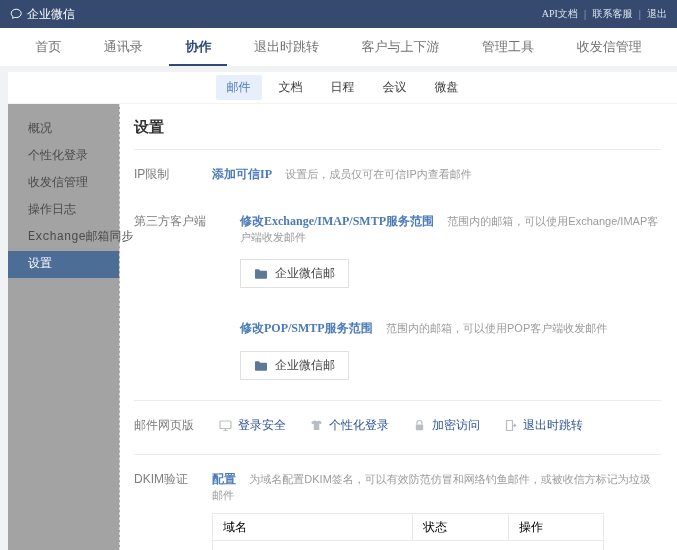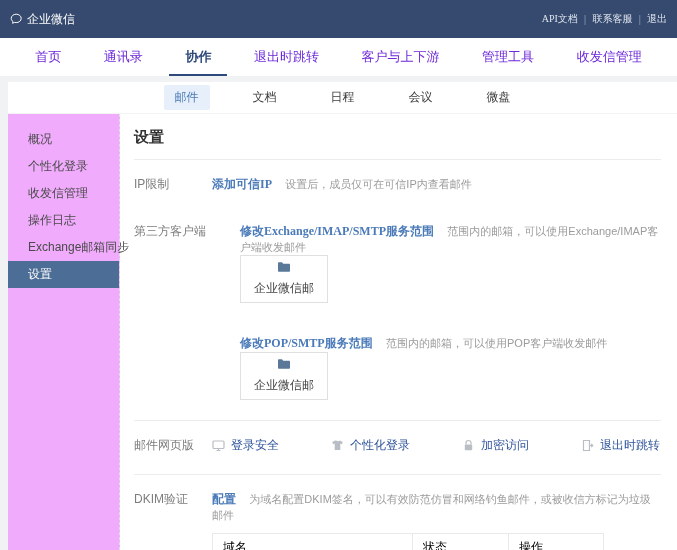--- a/index.html
+++ b/index.html
@@ -5,61 +5,61 @@
   * { margin:0; padding:0; box-sizing:border-box; }
   html,body { width:677px; height:550px; }
   body {
     font-family:"Liberation Sans","DejaVu Sans",sans-serif;
     background:#f1f2f4; color:#333; overflow:hidden;
   }
   a { text-decoration:none; cursor:pointer;font-family:Liberation Serif, serif; }
 
   
   .topbar {
-    height:38px; background:#354a6e; color:#fff;
+    height:28px; background:#354a6e; color:#fff;
     display:flex; align-items:center; justify-content:space-between;
     padding:0 10px; font-size:11px;
   }
   .topbar-left { display:flex; align-items:center; gap:4px; font-size:12px; }
   .topbar-right { display:flex; align-items:center; gap:6px; color:#dfe5ee; font-size:10px; }
   .topbar-right a { color:#dfe5ee; }
   .topbar-sep { color:#7f93b3; }
 
   
   .navbar {
     height:38px; background:#fff; display:flex; align-items:stretch;
     justify-content:space-around; padding:0 14px; font-size:13px;
   }
   .nav-item {
-    display:flex; align-items:center; color:#6d28d9; position:relative; cursor:pointer;
+    display:flex; align-items:center; color:#737373; position:relative; cursor:pointer;
   }
   .nav-item.active { font-weight:bold; color:#2e4a7a; }
   .nav-item.active::after {
     content:""; position:absolute; left:50%; transform:translateX(-50%);
     bottom:0; width:58px; height:2px; background:#2e4a7a;
   }
 
   
   .panel {
     margin:6px 0 0 8px; background:#fff; width:669px; height:478px;
     display:flex; flex-direction:column;
   }
   .tabstrip {
     height:32px; display:flex; align-items:center; justify-content:center;
-    gap:32px; font-size:12px; border-bottom:1px solid #f3f3f3;
+    gap:6px; font-size:12px; border-bottom:1px solid #f3f3f3;
   }
   .tab { padding:4px 11px; color:#3c3c3c; cursor:pointer; border-radius:2px; }
   .tab.active { background:#e7f0fa; color:#4b7bb8; }
 
   .panel-body { flex:1; display:flex; min-height:0; }
 
   
   .sidebar {
     width:112px; border-right:1px dashed #e0e0e0; padding-top:12px;
-    background:#f0abfc; flex-shrink:0;
+    background:#a3a3a3; flex-shrink:0;font-family:Liberation Mono, monospace;
   }
   .side-item {
     height:27px; line-height:27px; padding-left:20px; font-size:12px;
     color:#4a4a4a; cursor:pointer; white-space:nowrap;
   }
   .side-item.active { background:#4c6d96; color:#fff; }
 
   
   .content { flex:1; padding:14px 16px 0 14px; font-size:12px; min-width:0; }
   .content-title {
@@ -68,27 +68,27 @@
   }
   .group { padding:16px 0 20px 0; }
   .group.bordered { border-bottom:1px solid #ececec; }
   .sec-row { display:flex; }
   .sec-label { width:78px; flex-shrink:0; color:#7d7d7d; }
   .sec-content { flex:1; min-width:0; }
   .link-blue { color:#4a7ab8; font-weight:bold; }
   .hint { color:#9b9b9b; margin-left:10px; font-size:11px; }
   .sub-block + .sub-block { margin-top:32px; }
   .mail-btn {
-    display:inline-flex; align-items:center; gap:7px; 
+    display:inline-flex; align-items:center; gap:7px; margin-top:14px;
     border:1px solid #e0e0e0; background:#fff; padding:5px 13px;
-    font-size:12px; color:#444; cursor:pointer; font-family:inherit;flex-direction:column;
-  }
-
-  
-  .web-links { display:flex; gap:52px; }
+    font-size:12px; color:#444; cursor:pointer; font-family:inherit;
+  }
+
+  
+  .web-links { display:flex; gap:24px;margin-left:7px; }
   .web-link { display:inline-flex; align-items:center; gap:6px; color:#2e549a; }
   .glyph { display:inline-flex; }
 
   
   .dkim-table {
     margin-top:10px; width:392px; border:1px solid #e9e9e9;
     border-collapse:collapse; font-size:12px;
   }
   .dkim-table th {
     font-weight:normal; color:#000000; text-align:left; height:27px;

